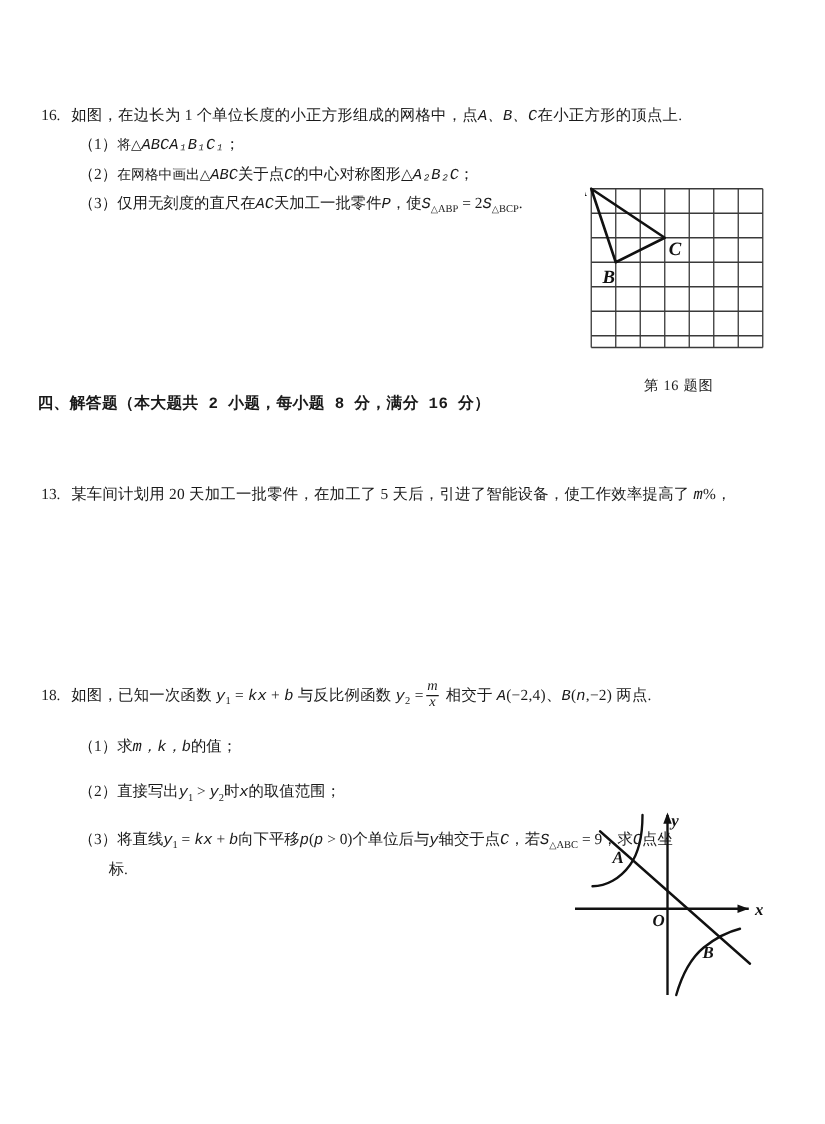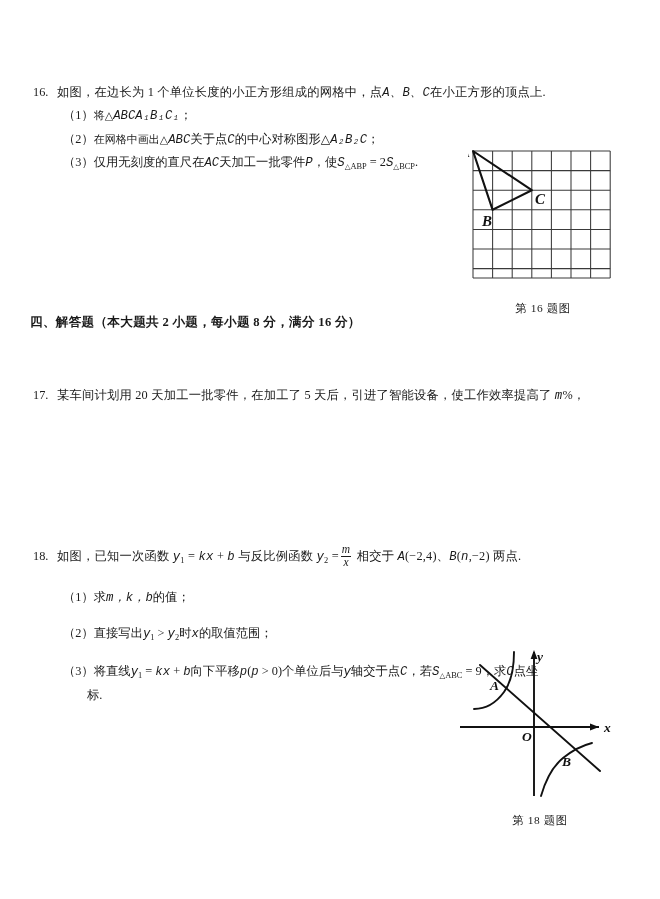--- a/index.html
+++ b/index.html
@@ -92,21 +92,21 @@
   }
   .frac .num { font-style: italic; padding: 0 2px; }
   .frac .den { font-style: italic; padding: 0 2px; border-top: 1px solid #1a1a1a; }
 
   
   .section-head {
     position: absolute;
     font-weight: bold;
     font-size: 12.6px;
     letter-spacing: 0.3px;
-    font-family: Liberation Serif, serif;
+    font-family: Liberation Mono, monospace;
   }
 
   
   .figure {
     position: absolute;
   }
   .figcap {
     text-align: center;
     font-size: 11.4px;
     letter-spacing: 0.6px;
@@ -200,21 +200,21 @@
       <text class="glabel" x="14" y="80">B</text>
       <text class="glabel" x="67" y="58">C</text>
     </svg>
     <div class="figcap">第 16 题图</div>
   </div>
 
   <div class="section-head" style="left:30px; top:314px;">四、解答题（本大题共 2 小题，每小题 8 分，满分 16 分）</div>
 
   <div class="qblock" style="left:33px; top:341px; width:610px;">
     <div class="qline">
-      <span class="qnum">17.</span>
+      <span class="qnum">13.</span>
       <span class="qtext"><span>某车间计划用 20 天加工一批零件，在加工了 5 天后，引进了智能设备，使工作效率提高了 </span><i class="m">m</i><span>%，</span></span>
     </div>
   </div>
 
   <div class="qblock" style="left:33px; top:502px; width:610px;">
 
     <div class="qline" style="margin-bottom:22px;">
       <span class="qnum">18.</span>
       <span class="qtext"><span>如图，已知一次函数 </span><span><i class="m">y</i><span class="sb-n">1</span> <span style="font-style:normal">=</span> <i class="m">kx</i> <span style="font-style:normal">+</span> <i class="m">b</i></span><span> 与反比例函数 </span><span><i class="m">y</i><span class="sb-n">2</span> <span style="font-style:normal">=</span></span><span class="frac">
             <span class="num">m</span>
@@ -276,16 +276,15 @@
       <path d="M 89 148 C 93 134 100 119 111 110 C 121 102 132 97 140 95" fill="none" stroke="#111111" stroke-width="1.9" stroke-linecap="round"></path>
 
       <line x1="28" y1="17" x2="148" y2="123" stroke="#111111" stroke-width="1.9" stroke-linecap="round"></line>
 
       <text class="glabel-sm" x="38" y="42">A</text>
       <text class="glabel-sm" x="110" y="118">B</text>
       <text class="glabel-sm" x="70" y="93">O</text>
       <text class="glabel-sm" x="152" y="84">x</text>
       <text class="glabel-sm" x="85" y="13">y</text>
     </svg>
-    <div class="figcap">第 18 题图</div>
   </div>
 
 </div>
 
 </body></html>

